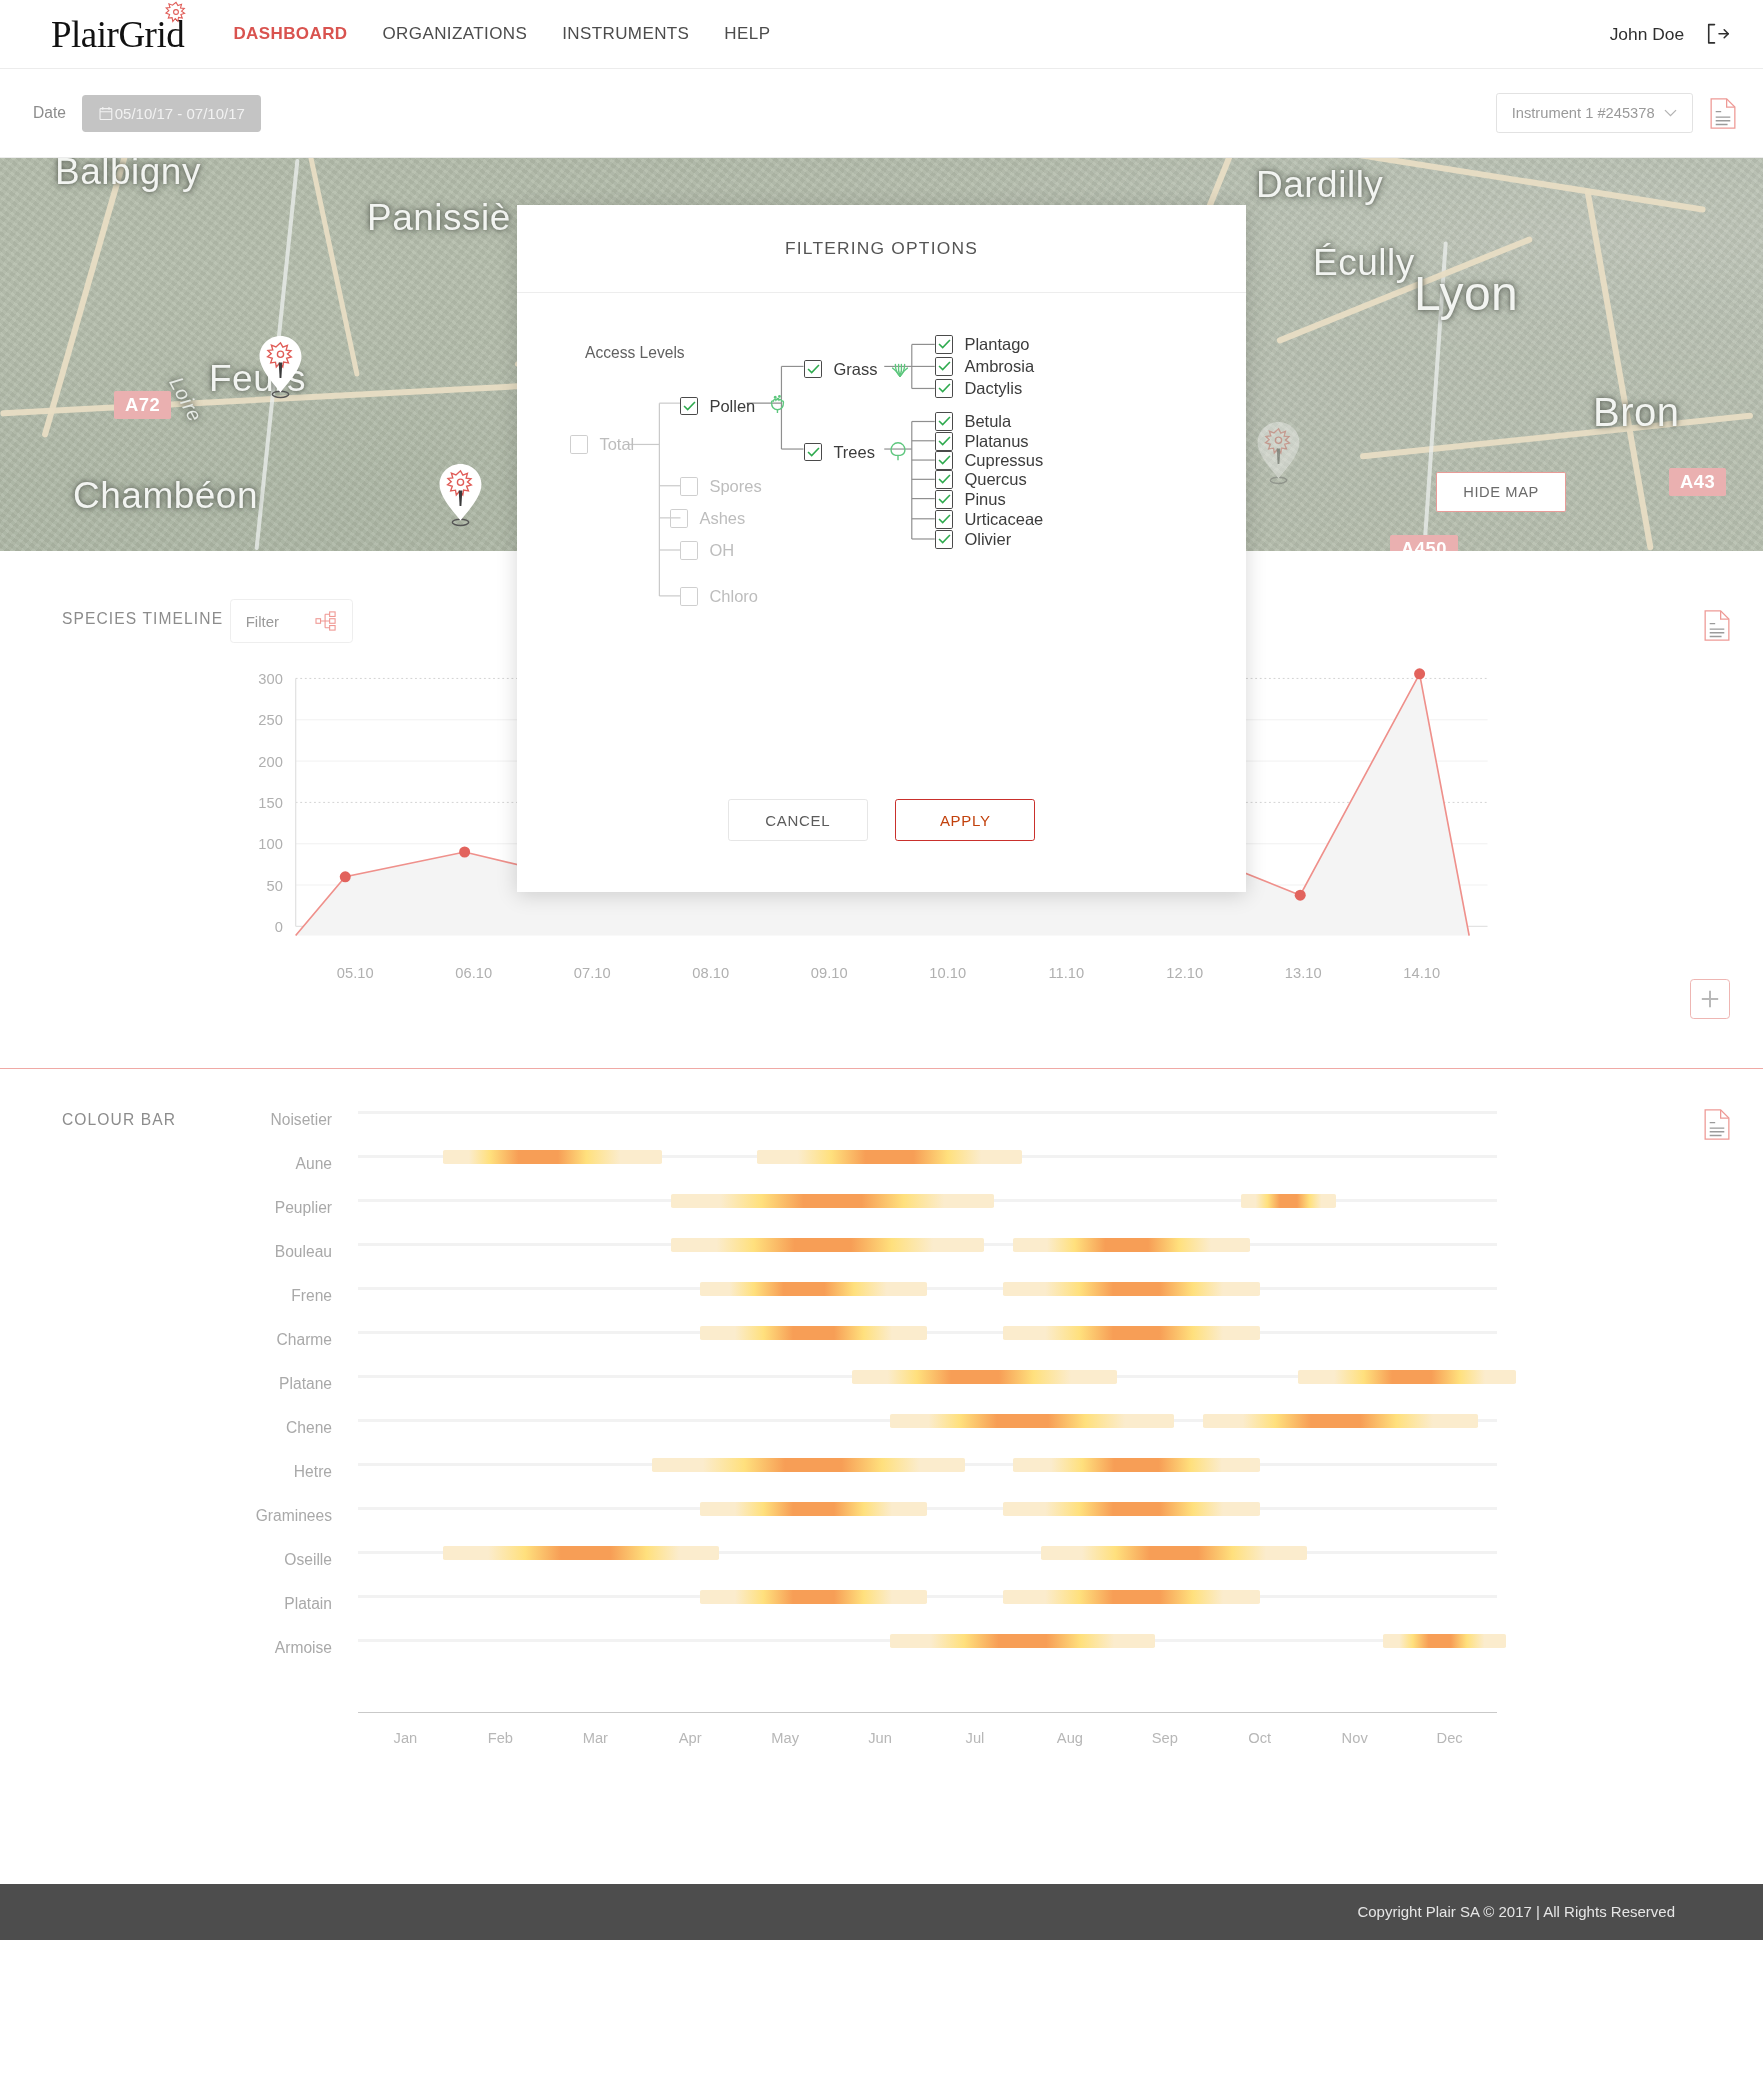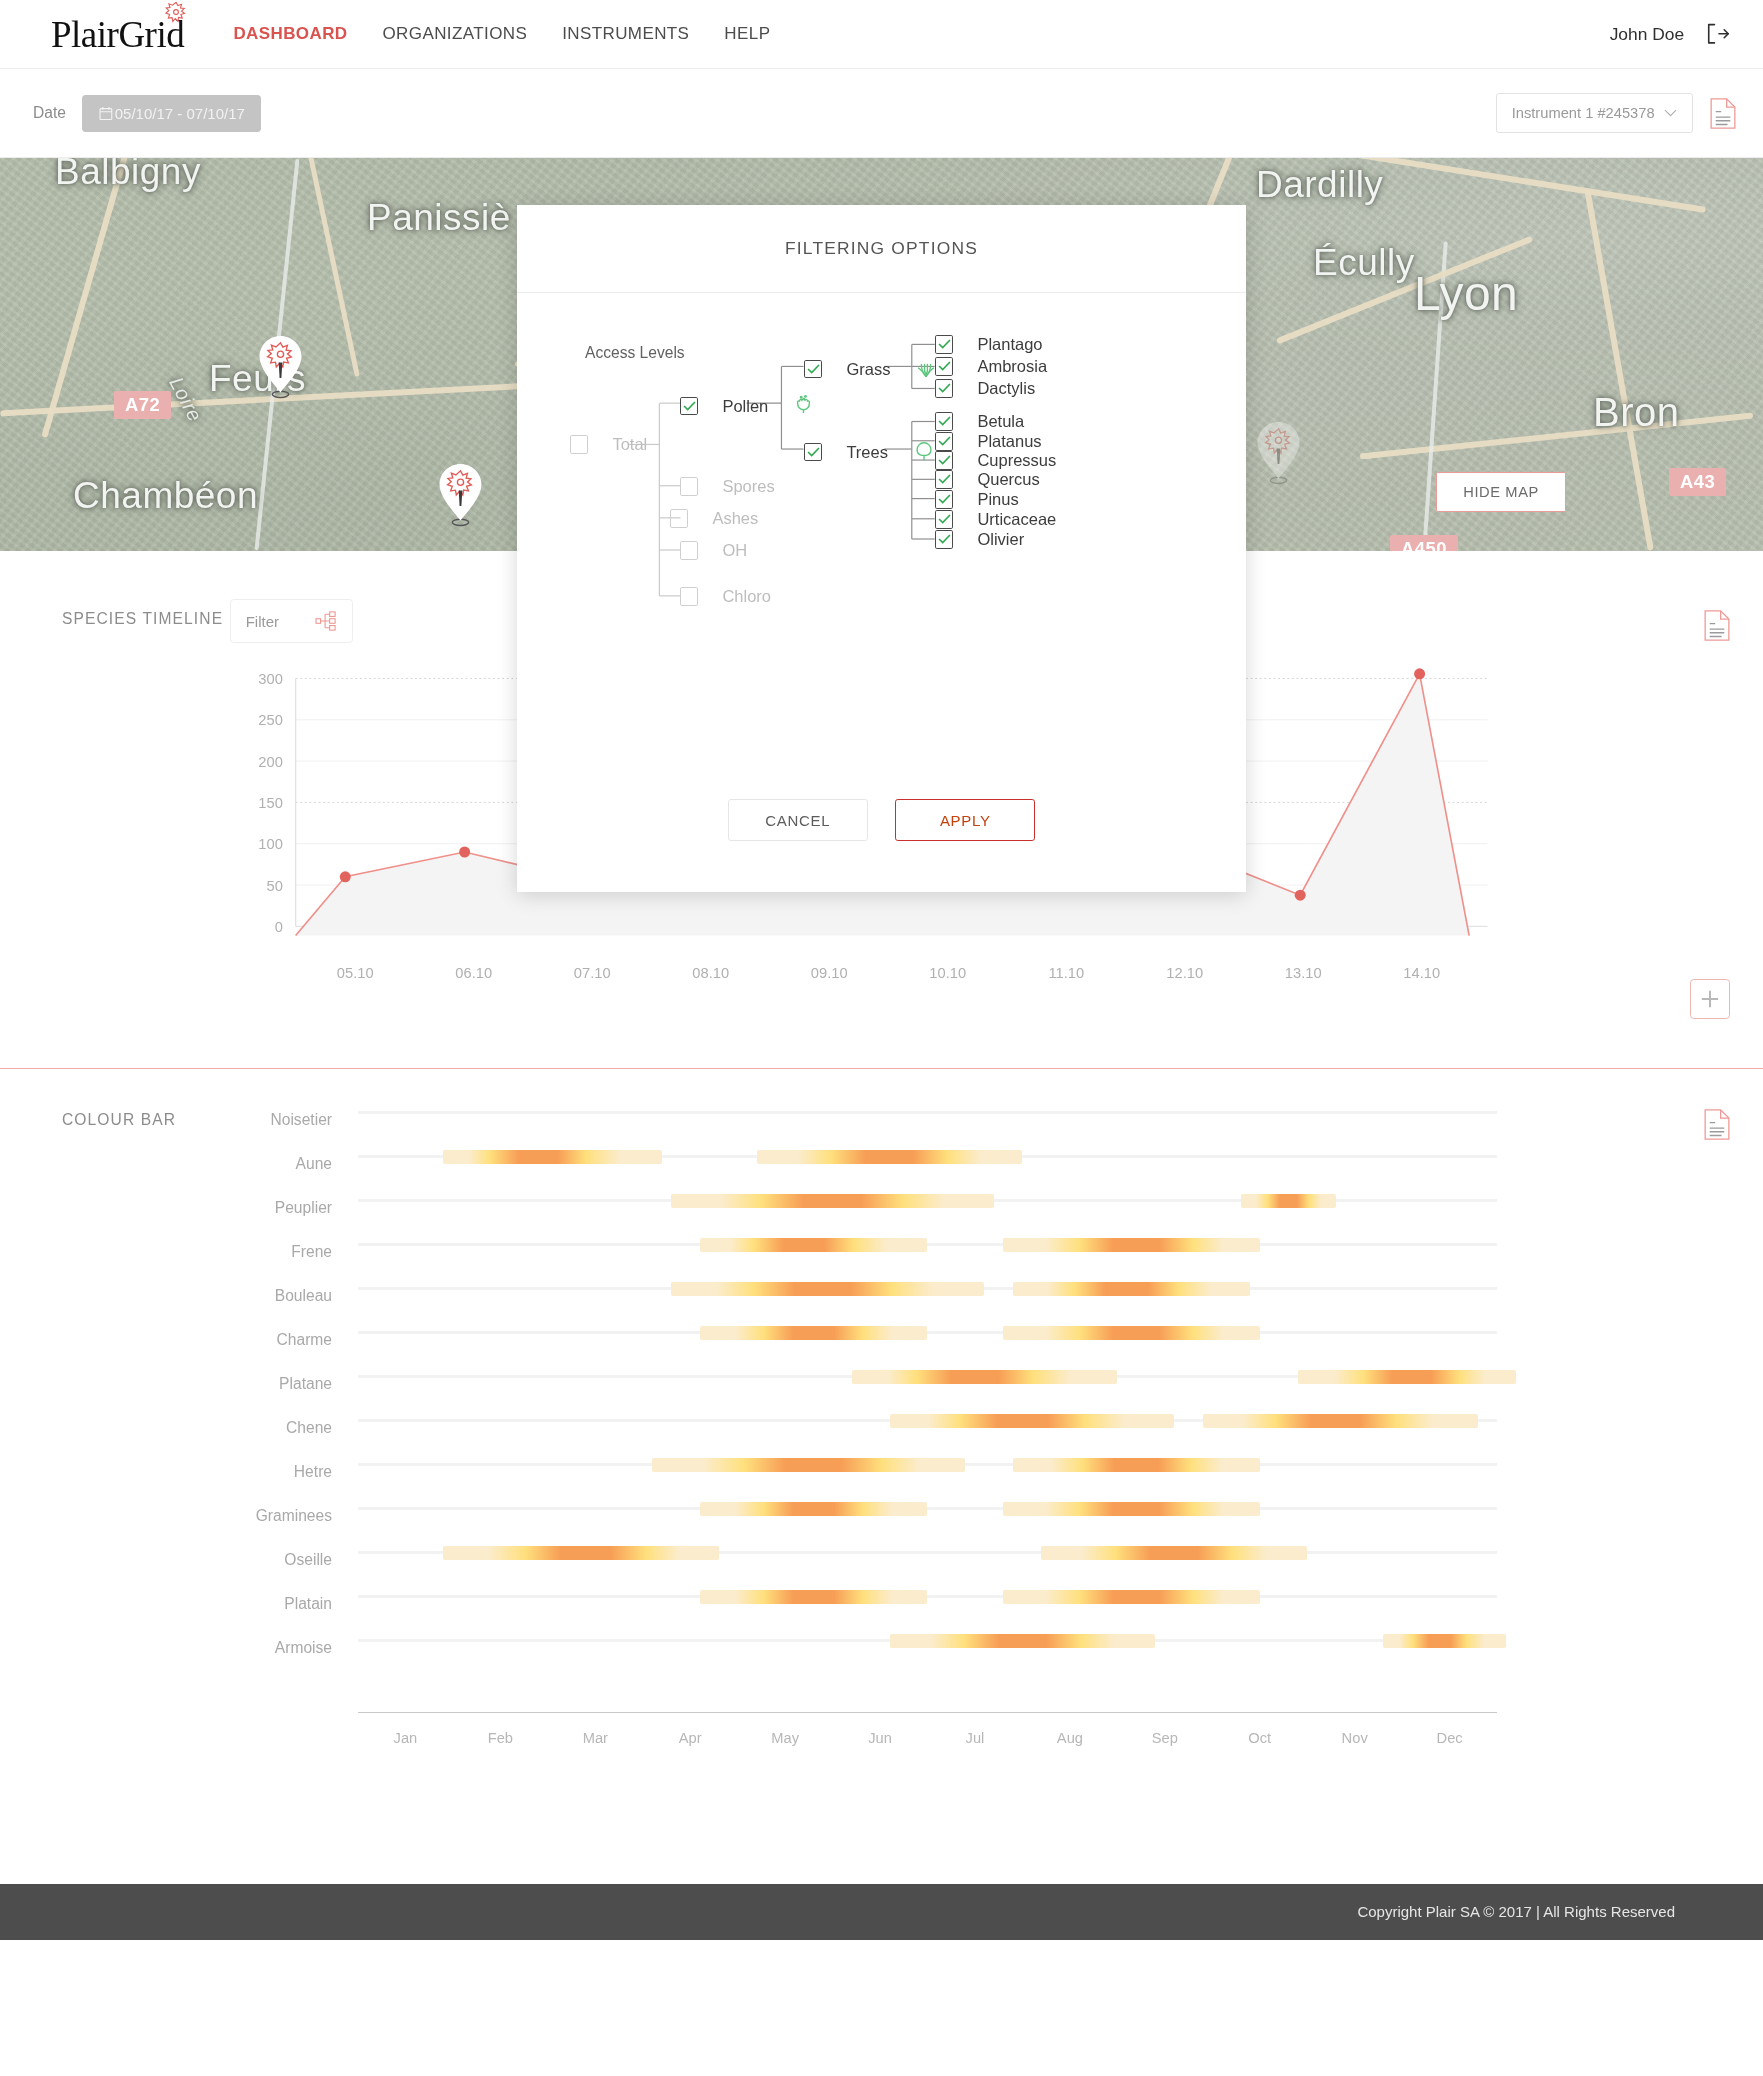--- a/index.html
+++ b/index.html
@@ -292,21 +292,21 @@
   .access-label {
     position: absolute;
     left: 68px; top: 51px;
     font-size: 15.6px; color: #616161;
   }
   .tree-svg { position: absolute; left: 0; top: 0; }
   .node {
     position: absolute;
     display: flex;
     align-items: center;
-    gap: 24px;
+    gap: 11px;
     font-size: 16.5px;
     white-space: nowrap;
     cursor: pointer;
   }
   .node .cbx {
     width: 18.4px; height: 18.4px;
     border: 1.5px solid #4a4a4a;
     border-radius: 1.8px;
     display: flex; align-items: center; justify-content: center;
     flex: 0 0 auto;
@@ -560,31 +560,31 @@
         </div>
       </div>
       <div class="cb-row">
         <div class="cb-rowlabel">Peuplier</div>
         <div class="cb-track">
           <div class="cb-band" style="left: 27.5%; width: 28.3333%; background: linear-gradient(90deg, rgb(251, 236, 205) 0%, rgb(251, 236, 205) 15.4%, rgb(255, 224, 125) 28%, rgb(247, 158, 86) 41%, rgb(247, 158, 86) 59%, rgb(255, 224, 125) 72%, rgb(251, 236, 205) 84.6%, rgb(251, 236, 205) 100%);"></div>
           <div class="cb-band" style="left: 77.5%; width: 8.33333%; background: linear-gradient(90deg, rgb(251, 236, 205) 0%, rgb(251, 236, 205) 15.4%, rgb(255, 224, 125) 28%, rgb(247, 158, 86) 41%, rgb(247, 158, 86) 59%, rgb(255, 224, 125) 72%, rgb(251, 236, 205) 84.6%, rgb(251, 236, 205) 100%);"></div>
         </div>
       </div>
       <div class="cb-row">
+        <div class="cb-rowlabel">Bouleau</div>
+        <div class="cb-track">
+          <div class="cb-band" style="left: 27.5%; width: 27.5%; background: linear-gradient(90deg, rgb(251, 236, 205) 0%, rgb(251, 236, 205) 14.5667%, rgb(255, 224, 125) 26.4848%, rgb(247, 158, 86) 39.4848%, rgb(247, 158, 86) 57.4848%, rgb(255, 224, 125) 70.4848%, rgb(251, 236, 205) 83.7667%, rgb(251, 236, 205) 100%);"></div>
+          <div class="cb-band" style="left: 57.5%; width: 20.8333%; background: linear-gradient(90deg, rgb(251, 236, 205) 0%, rgb(251, 236, 205) 14.3%, rgb(255, 224, 125) 26%, rgb(247, 158, 86) 39%, rgb(247, 158, 86) 57%, rgb(255, 224, 125) 70%, rgb(251, 236, 205) 83.5%, rgb(251, 236, 205) 100%);"></div>
+        </div>
+      </div>
+      <div class="cb-row">
         <div class="cb-rowlabel">Frene</div>
         <div class="cb-track">
           <div class="cb-band" style="left: 30%; width: 20%; background: linear-gradient(90deg, rgb(251, 236, 205) 0%, rgb(251, 236, 205) 13.1083%, rgb(255, 224, 125) 23.8333%, rgb(247, 158, 86) 36.8333%, rgb(247, 158, 86) 54.8333%, rgb(255, 224, 125) 67.8333%, rgb(251, 236, 205) 82.3083%, rgb(251, 236, 205) 100%);"></div>
           <div class="cb-band" style="left: 56.6667%; width: 22.5%; background: linear-gradient(90deg, rgb(251, 236, 205) 0%, rgb(251, 236, 205) 16.4185%, rgb(255, 224, 125) 29.8519%, rgb(247, 158, 86) 42.8519%, rgb(247, 158, 86) 60.8519%, rgb(255, 224, 125) 73.8519%, rgb(251, 236, 205) 85.6185%, rgb(251, 236, 205) 100%);"></div>
-        </div>
-      </div>
-      <div class="cb-row">
-        <div class="cb-rowlabel">Bouleau</div>
-        <div class="cb-track">
-          <div class="cb-band" style="left: 27.5%; width: 27.5%; background: linear-gradient(90deg, rgb(251, 236, 205) 0%, rgb(251, 236, 205) 14.5667%, rgb(255, 224, 125) 26.4848%, rgb(247, 158, 86) 39.4848%, rgb(247, 158, 86) 57.4848%, rgb(255, 224, 125) 70.4848%, rgb(251, 236, 205) 83.7667%, rgb(251, 236, 205) 100%);"></div>
-          <div class="cb-band" style="left: 57.5%; width: 20.8333%; background: linear-gradient(90deg, rgb(251, 236, 205) 0%, rgb(251, 236, 205) 14.3%, rgb(255, 224, 125) 26%, rgb(247, 158, 86) 39%, rgb(247, 158, 86) 57%, rgb(255, 224, 125) 70%, rgb(251, 236, 205) 83.5%, rgb(251, 236, 205) 100%);"></div>
         </div>
       </div>
       <div class="cb-row">
         <div class="cb-rowlabel">Charme</div>
         <div class="cb-track">
           <div class="cb-band" style="left: 30%; width: 20%; background: linear-gradient(90deg, rgb(251, 236, 205) 0%, rgb(251, 236, 205) 15.4%, rgb(255, 224, 125) 28%, rgb(247, 158, 86) 41%, rgb(247, 158, 86) 59%, rgb(255, 224, 125) 72%, rgb(251, 236, 205) 84.6%, rgb(251, 236, 205) 100%);"></div>
           <div class="cb-band" style="left: 56.6667%; width: 22.5%; background: linear-gradient(90deg, rgb(251, 236, 205) 0%, rgb(251, 236, 205) 16.4185%, rgb(255, 224, 125) 29.8519%, rgb(247, 158, 86) 42.8519%, rgb(247, 158, 86) 60.8519%, rgb(255, 224, 125) 73.8519%, rgb(251, 236, 205) 85.6185%, rgb(251, 236, 205) 100%);"></div>
         </div>
       </div>
       <div class="cb-row">

